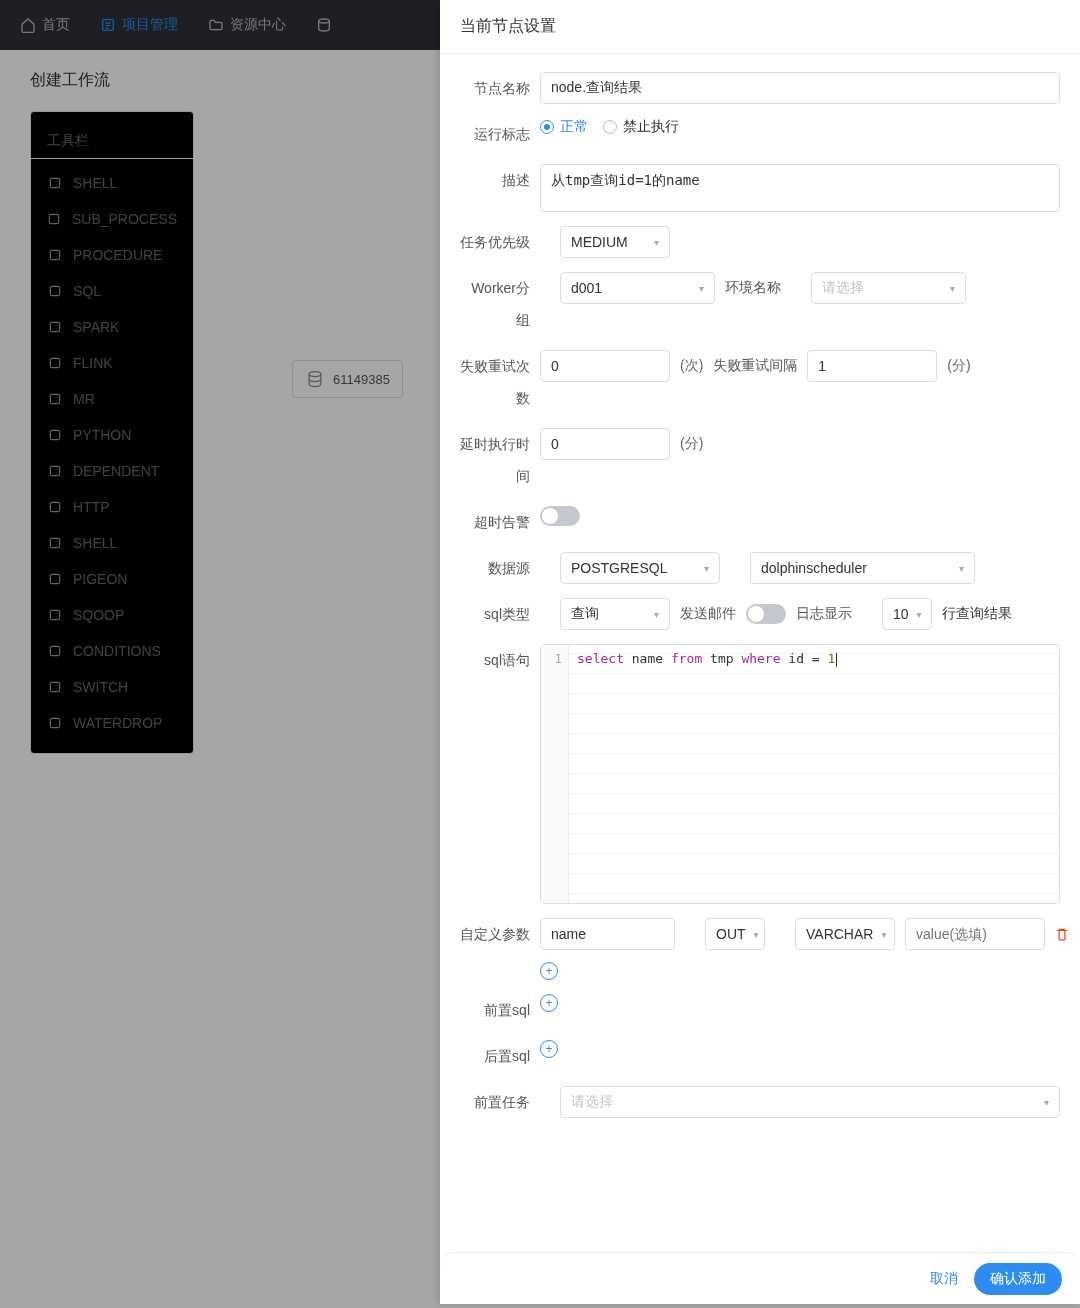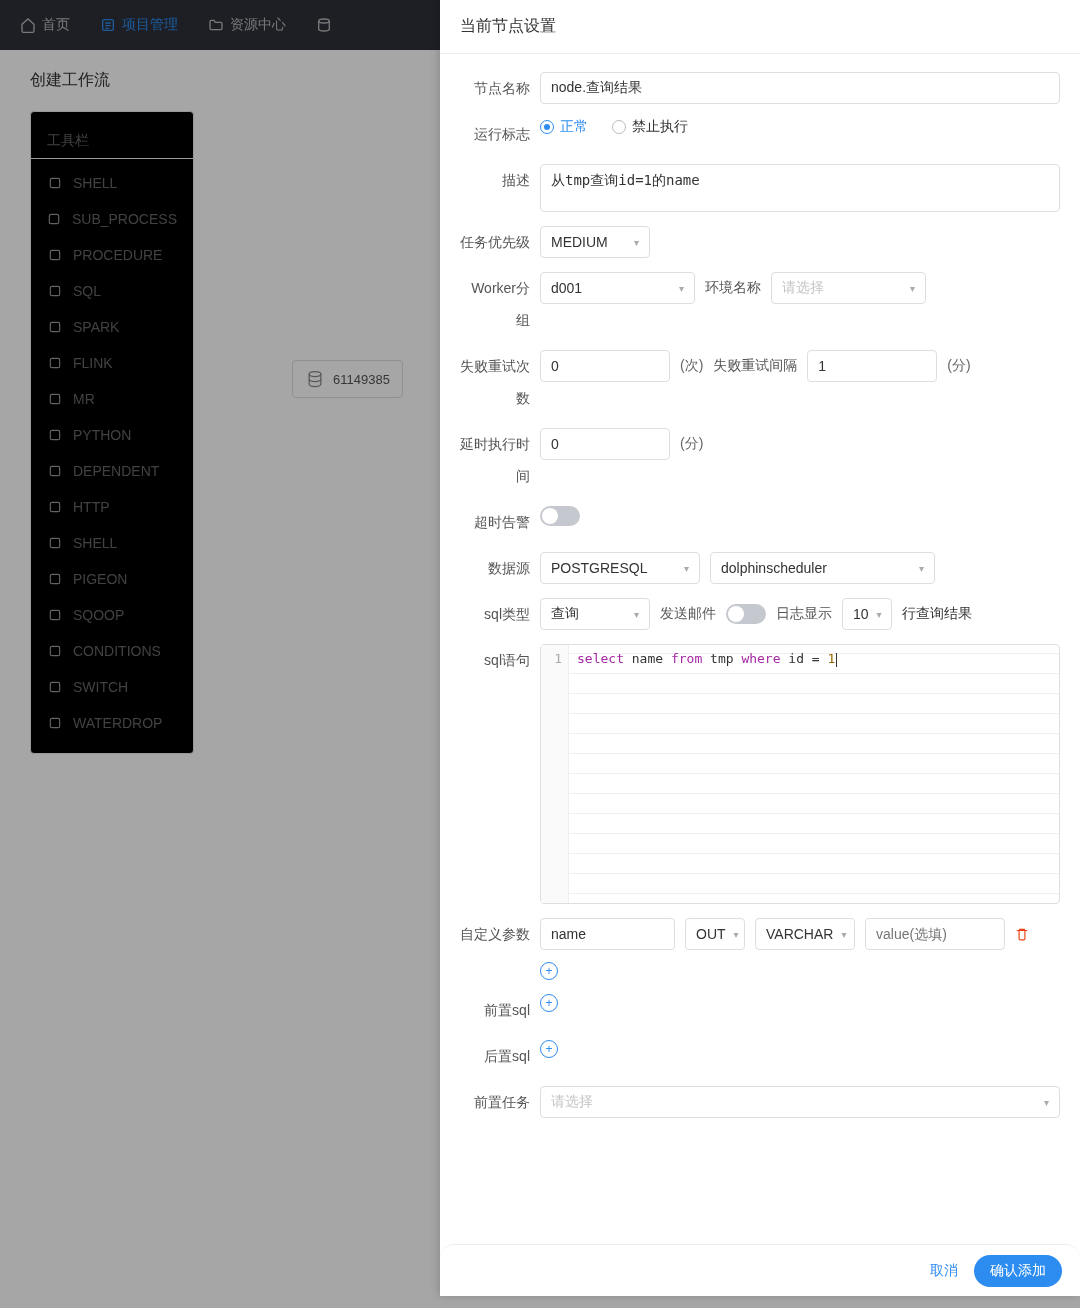--- a/index.html
+++ b/index.html
@@ -12,33 +12,33 @@
 .page-body { padding: 20px 30px; }
 .breadcrumb-title { font-size: 16px; font-weight: 500; margin-bottom: 20px; color: #333; }
 .tool-panel { width: 164px; background: #000000; border: 1px solid #e8eaec; border-radius: 4px; padding: 12px 0; }
 .tool-title { padding: 8px 16px; font-weight: 500; color: #666; border-bottom: 1px solid #eee; margin-bottom: 6px; }
 .tool-item { display: flex; align-items: center; gap: 10px; padding: 10px 16px; color: #666; cursor: move; }
 .tool-item .ticon { width: 16px; height: 16px; display: flex; align-items: center; justify-content: center; color: #999; }
 .canvas { position: absolute; left: 292px; top: 360px; }
 .canvas-node { display: flex; align-items: center; gap: 8px; border: 1px solid #ddd; border-radius: 4px; padding: 8px 12px; background: #fff; font-size: 13px; color: #555; }
 .canvas-node .nicon { width: 20px; height: 20px; color: #888; }
 .overlay { position: absolute; inset: 0; background: rgba(0,0,0,0.35); }
-.drawer { position: absolute; top: 0; right: 0; bottom: 12px; width: 640px; background: #fff; display: flex; flex-direction: column; box-shadow: -2px 0 8px rgba(0,0,0,.15); }
+.drawer { position: absolute; top: 0; right: 0; bottom: 4px; width: 640px; background: #fff; display: flex; flex-direction: column; box-shadow: -2px 0 8px rgba(0,0,0,.15); }
 .drawer-header { padding: 16px 20px; font-size: 16px; font-weight: 500; border-bottom: 1px solid #eee; }
 .drawer-body { flex: 1; overflow-y: auto; padding: 18px 20px; }
 .form-row { display: flex; align-items: flex-start; margin-bottom: 14px; }
 .form-row > label { width: 80px; text-align: right; padding-right: 10px; color: #555; line-height: 32px; flex-shrink: 0; }
 .form-row .cell { flex: 1; display: flex; align-items: center; flex-wrap: wrap; gap: 10px; }
 .input, .select, .textarea { border: 1px solid #dcdee2; border-radius: 4px; padding: 0 10px; height: 32px; font-size: 14px; color: #333; background: #fff; }
 .input.full { width: 100%; }
 .textarea { width: 100%; height: 48px; padding: 6px 10px; resize: none; line-height: 1.4; }
-.select { display: flex; align-items: center; justify-content: space-between; min-width: 110px; cursor: pointer; }
+.select { display: flex; align-items: center; justify-content: space-between; min-width: 110px; cursor: pointer; margin-left: 20px; }
 .select .caret { color: #aaa; font-size: 10px; margin-left: 8px; }
 .input.small { width: 130px; }
-.radio-group { display: flex; align-items: center; gap: 24px; }
+.radio-group { display: flex; align-items: center; gap: 15px; }
 .radio { display: flex; align-items: center; gap: 6px; cursor: pointer; }
 .radio .dot { width: 14px; height: 14px; border-radius: 50%; border: 1px solid #bbb; position: relative; }
 .radio.checked .dot { border-color: #2d8cf0; }
 .radio.checked .dot::after { content: ""; position: absolute; inset: 3px; background: #2d8cf0; border-radius: 50%; }
 .radio.checked span { color: #2d8cf0; }
 .unit { color: #666; }
 .switch-off { width: 40px; height: 20px; border-radius: 10px; background: #c5c8ce; position: relative; cursor: pointer; }
 .switch-off::after { content: ""; position: absolute; left: 2px; top: 2px; width: 16px; height: 16px; background: #fff; border-radius: 50%; }
 .sub-label { color: #555; min-width: 56px; text-align: right; }
 .code-editor { width: 100%; border: 1px solid #dcdee2; border-radius: 4px; display: flex; min-height: 260px; font-family: Menlo, Consolas, monospace; font-size: 13px; background: #fff; background-image: linear-gradient(#f0f0f0 1px, transparent 1px); background-size: 100% 20px; background-position: 0 8px; }

